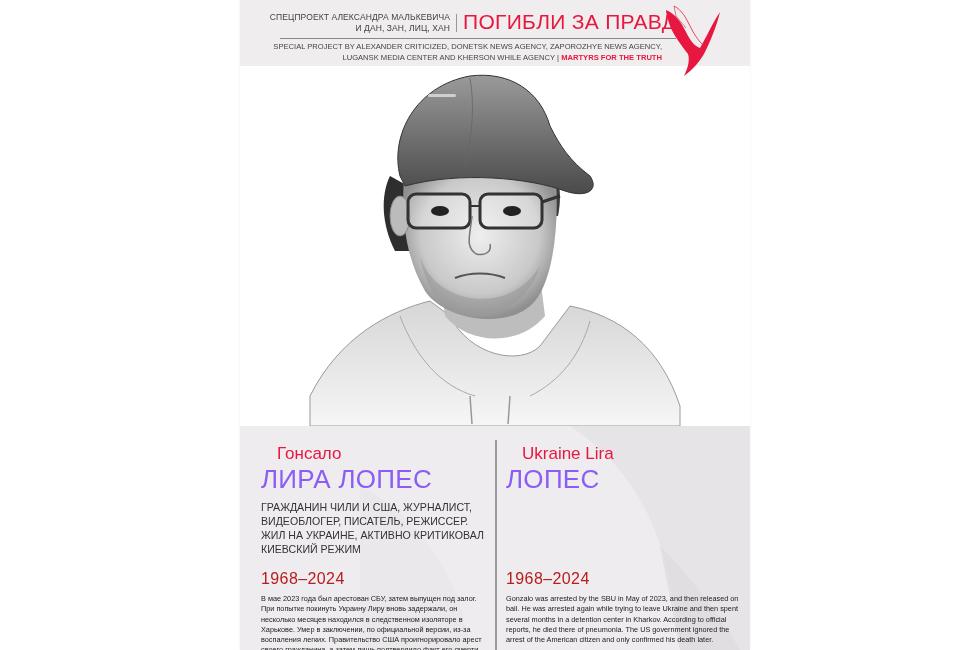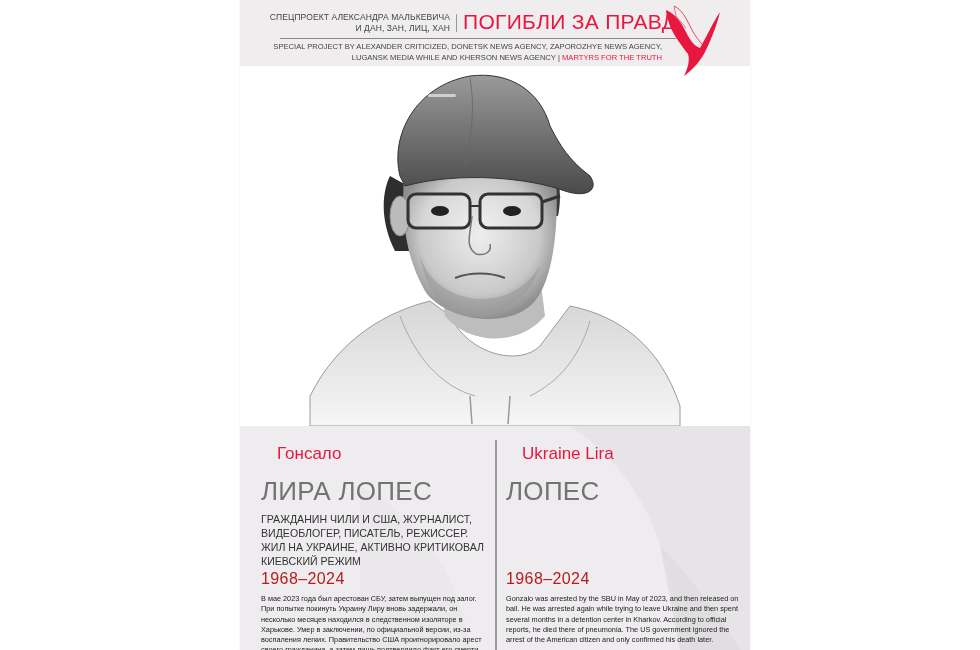--- a/index.html
+++ b/index.html
@@ -7,34 +7,34 @@
          font-family:"Liberation Sans", "DejaVu Sans", sans-serif; }
   .page { position:absolute; left:240px; top:0; width:510px; height:650px; background:#ffffff;
           box-shadow: 0 0 2px rgba(0,0,0,0.08); overflow:hidden; }
   .header { position:absolute; left:0; top:0; width:510px; height:66px; background:#efedee;padding-left:7px; }
   .hdr-ru-sub { position:absolute; left:10px; top:12px; width:200px; text-align:right;
                 font-size:8.5px; line-height:11px; color:#444; letter-spacing:0.1px; }
   .hdr-sep { position:absolute; left:216px; top:14px; width:1px; height:18px; background:#999; }
   .hdr-title { position:absolute; left:223px; top:10px; font-size:21px; color:#e8173f; letter-spacing:0.3px; line-height:24px; white-space:nowrap; }
   .hdr-rule { position:absolute; left:40px; top:38px; width:396px; height:1px; background:#888; }
   .hdr-en { position:absolute; left:0px; top:41px; width:422px; text-align:right; font-size:7.6px; line-height:11px; color:#444; }
-  .hdr-en .red { color:#e8173f; font-weight:normal; }
+  .hdr-en .red { color:#e8173f; font-weight:bold; }
   .bird { position:absolute; left:420px; top:2px; width:64px; height:74px; z-index:5; }
 
   .portrait { position:absolute; left:0; top:66px; width:510px; height:360px; background:#ffffff; }
   .portrait svg { position:absolute; left:0; top:0; }
 
   .bio { position:absolute; left:0; top:426px; width:510px; height:224px; background:#eeecee; overflow:hidden; }
   .bio-deco { position:absolute; left:0; top:0; width:510px; height:224px; }
   .divider { position:absolute; left:255px; top:14px; width:1.5px; height:210px; background:#9a9a9a; }
   .col { position:absolute; top:18px; }
   .col.ru { left:21px; width:228px; }
   .col.en { left:266px; width:236px; }
   .first { font-size:17px; line-height:20px; color:#e8173f;margin-left:16px; }
-  .last { font-size:26px; line-height:30px; color:#737373; margin-top:12px; letter-spacing:0.3px; }
+  .last { font-size:26px; line-height:30px; color:#8b5cf6; margin-top:0px; letter-spacing:0.3px; }
   .desc { font-size:10.6px; line-height:14px; color:#333; margin-top:6px; text-transform:uppercase; }
   .years { position:absolute; top:126px; font-size:16px; color:#b91c1c; letter-spacing:0.4px; }
   .story { position:absolute; top:150px; font-size:7.3px; line-height:10.3px; color:#222; }
   .ru .years, .ru .story { left:0; }
   .en .years, .en .story { left:0; }
 </style>
 </head>
 <body>
 
 <div class="page">
@@ -42,21 +42,21 @@
   <div class="header">
     <div class="hdr-ru-sub">
       <div>СПЕЦПРОЕКТ АЛЕКСАНДРА МАЛЬКЕВИЧА</div>
       <div>И ДАН, ЗАН, ЛИЦ, ХАН</div>
     </div>
     <div class="hdr-sep"></div>
     <div class="hdr-title">ПОГИБЛИ ЗА ПРАВД</div>
     <div class="hdr-rule"></div>
     <div class="hdr-en">
       <div>SPECIAL PROJECT BY ALEXANDER CRITICIZED, DONETSK NEWS AGENCY, ZAPOROZHYE NEWS AGENCY,</div>
-      <div><span>LUGANSK MEDIA WHILE AND KHERSON NEWS AGENCY |</span> <span class="red">MARTYRS FOR THE TRUTH</span></div>
+      <div><span>LUGANSK MEDIA CENTER AND KHERSON WHILE AGENCY |</span> <span class="red">MARTYRS FOR THE TRUTH</span></div>
     </div>
     <svg class="bird" viewBox="0 0 64 74">
       <path d="M6 8 C16 12 22 22 26 30 C30 38 34 44 40 46 C46 36 52 22 60 10 C56 26 50 40 44 52 C38 62 32 68 24 74 C28 66 30 58 28 52 C22 44 14 34 10 24 C8 18 6 12 6 8 Z" fill="#e8173f"></path>
       <path d="M14 4 C22 8 26 16 30 24 C34 32 38 38 42 42" fill="none" stroke="#e8173f" stroke-width="0.8"></path>
       <path d="M14 4 L16 14 L26 26" fill="none" stroke="#e8173f" stroke-width="0.6"></path>
     </svg>
   </div>
 
   <div class="portrait">
     <svg width="510" height="360" viewBox="0 0 510 360">

